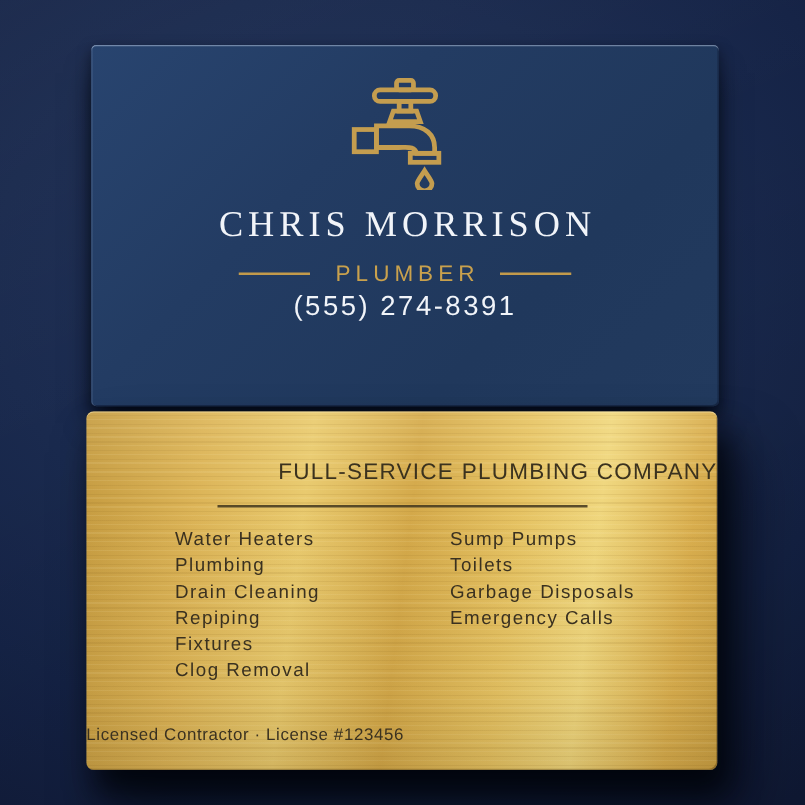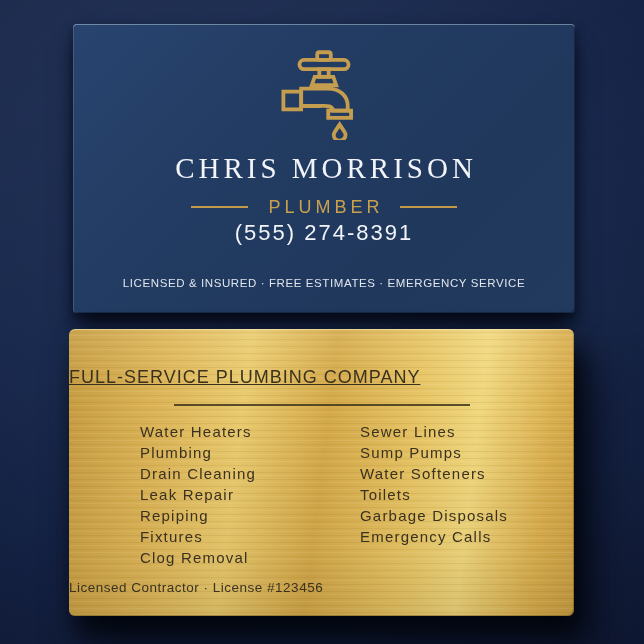--- a/index.html
+++ b/index.html
@@ -10,21 +10,21 @@
     background:
       linear-gradient(155deg, rgba(255,255,255,0.03) 0%, rgba(0,0,0,0) 40%, rgba(0,0,0,0.14) 100%),
       radial-gradient(95% 80% at 42% 35%, #203157 0%, #1a2a4e 45%, #152346 72%, #111c3a 100%);
   }
   .scene { position: relative; width: 644px; height: 644px; }
 
   .card { position: absolute; box-sizing: border-box; }
 
   
   .card-front {
-    left: 73px; top: 24px; width: 502px; height: 289px;
+    left: 73px; top: 36px; width: 502px; height: 289px;
     border-radius: 4px;
     background: linear-gradient(135deg, #28446f 0%, #233c63 35%, #20385c 70%, #223a5e 100%);
     box-shadow:
       inset 0 1px 0 rgba(205,220,242,0.45),
       inset 1px 0 0 rgba(205,220,242,0.18),
       inset -1px -1px 0 rgba(0,0,15,0.30),
       0 18px 22px -4px rgba(2,5,14,0.80),
       0 4px 10px rgba(2,5,14,0.50);
   }
   .logo-wrap {
@@ -85,25 +85,24 @@
       20px 32px 45px rgba(1,3,9,0.50);
   }
   .card-back::after {
     content: ""; position: absolute; inset: 0; border-radius: inherit;
     pointer-events: none;
     background: linear-gradient(180deg, rgba(255,250,220,0.10) 0%,
       rgba(0,0,0,0) 25%, rgba(60,40,5,0.05) 78%, rgba(60,40,5,0.13) 100%);
   }
   .back-title {
     position: absolute; top: 37px; left: 0; right: 0; margin: 0; z-index: 1;
-    text-align: left;
+    text-align: right;
     font-weight: 400;
     font-size: 18px; line-height: 22px; letter-spacing: 1px;
     color: #3b321e;
-    text-decoration: underline;
   }
   .divider {
     position: absolute; top: 75px; left: 50%; transform: translateX(-50%);
     width: 296px; height: 2px; background: #3f351c; opacity: 0.85; z-index: 1;
   }
   .services-col {
     position: absolute; top: 92px; z-index: 1;
     font-size: 15px; line-height: 21px; letter-spacing: 1.2px;
     color: #3a3120;
   }
@@ -136,41 +135,37 @@
         </g>
       </svg>
     </div>
     <h1 class="name">CHRIS MORRISON</h1>
     <div class="role-row">
       <span class="role-line"></span>
       <span class="role">PLUMBER</span>
       <span class="role-line"></span>
     </div>
     <div class="phone">(555) 274-8391</div>
-    <div class="tagline">LICENSED &amp; INSURED · FREE ESTIMATES · EMERGENCY SERVICE</div>
   </section>
 
   <section class="card card-back">
     <h2 class="back-title">FULL-SERVICE PLUMBING COMPANY</h2>
     <div class="divider"></div>
 
     <div class="services-col left">
       <div>Water Heaters</div>
       <div>Plumbing</div>
       <div>Drain Cleaning</div>
-      <div>Leak Repair</div>
       <div>Repiping</div>
       <div>Fixtures</div>
       <div>Clog Removal</div>
     </div>
 
     <div class="services-col right">
-      <div>Sewer Lines</div>
       <div>Sump Pumps</div>
-      <div>Water Softeners</div>
       <div>Toilets</div>
       <div>Garbage Disposals</div>
       <div>Emergency Calls</div>
     </div>
 
     <div class="back-footer">Licensed Contractor · License #123456</div>
   </section>
 
 </div>
 

